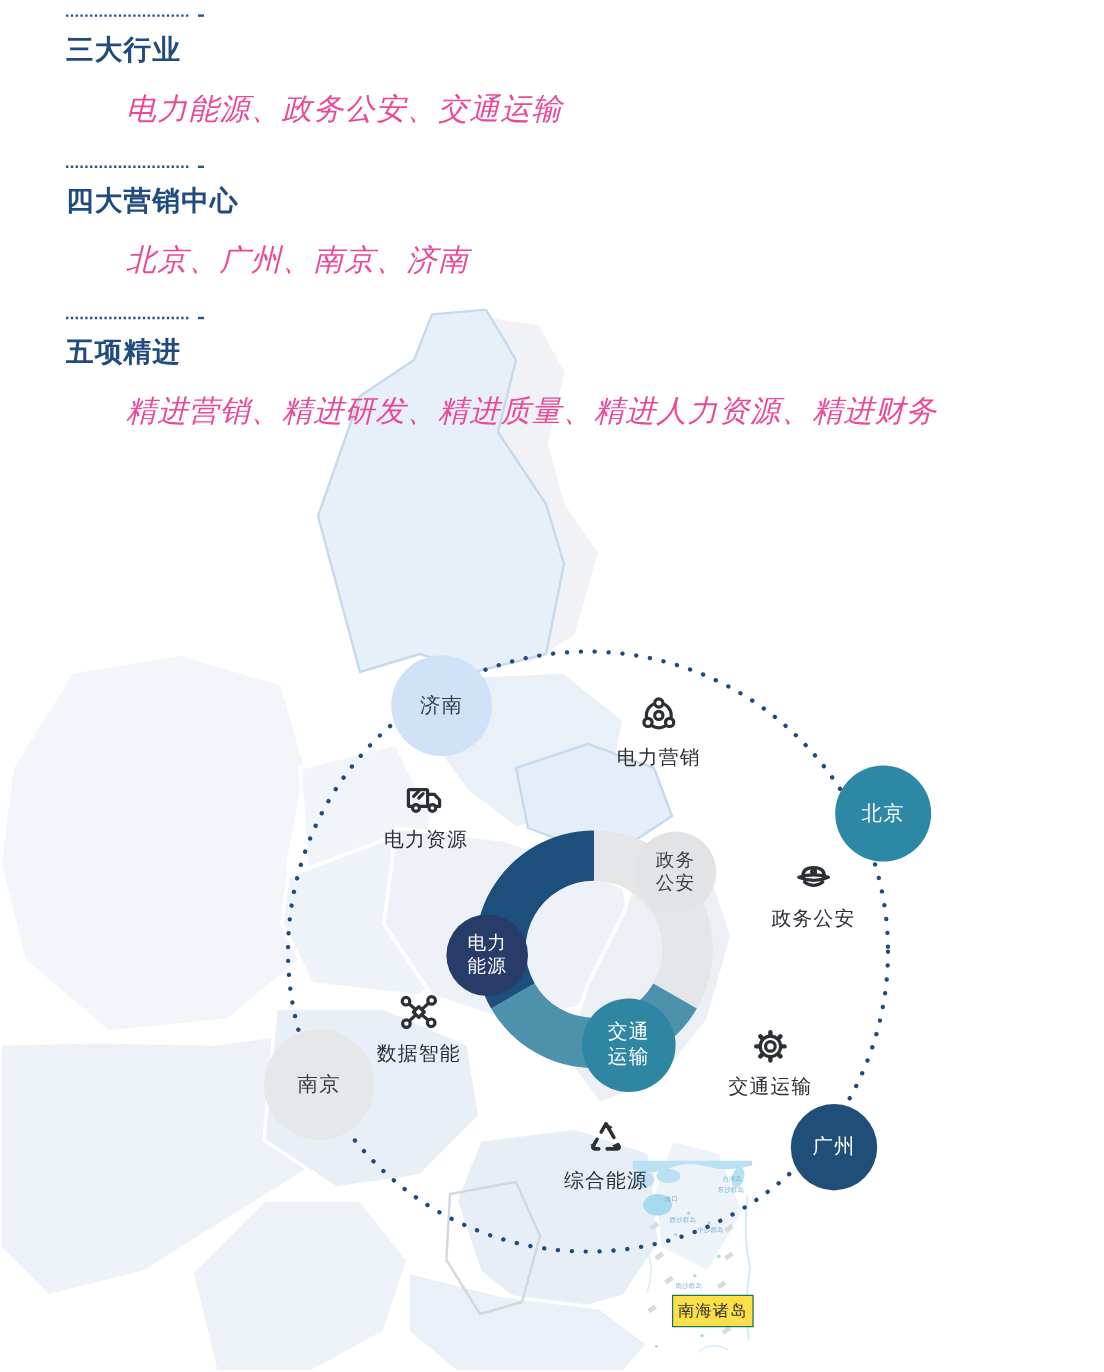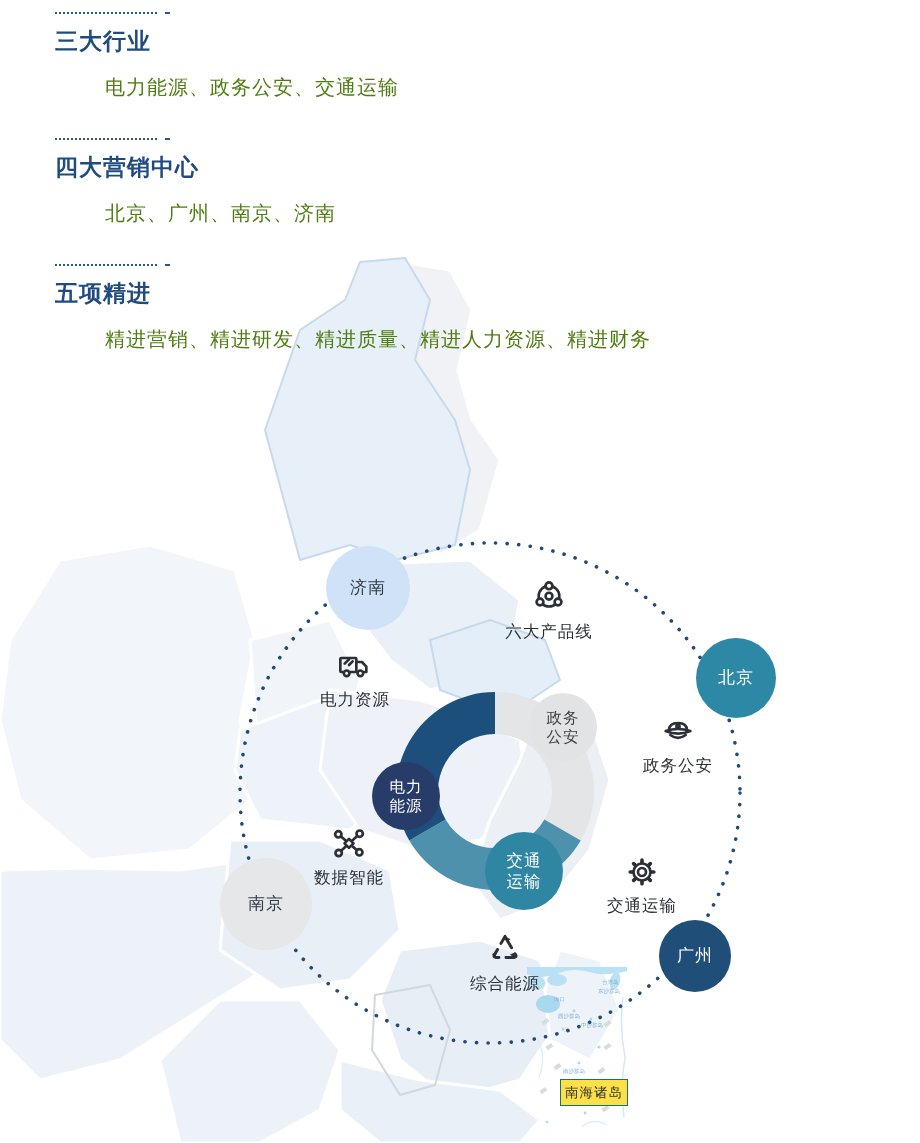--- a/index.html
+++ b/index.html
@@ -7,22 +7,22 @@
           font-family:"Liberation Sans", sans-serif;}
   
   #map-layer{position:absolute;left:0;top:250px;z-index:1;}
   #inset-map{position:absolute;left:527px;top:967px;width:100px;height:176px;z-index:2;}
   #ring-layer{position:absolute;left:0;top:0;z-index:3;pointer-events:none;}
   
   .section{position:absolute;left:55px;z-index:5;}
   .rule{position:relative;width:102px;height:3px;border-top:2px dotted #2a5589;}
   .rule::after{content:"";position:absolute;right:-13px;top:-2px;width:5px;height:2px;background:#2a5589;}
   .sec-title{margin-top:9px;font-size:23px;font-weight:bold;color:#1f4b7e;letter-spacing:1px;}
-  .sec-items{margin-top:17px;margin-left:50px;font-size:20px;font-weight:500;
-             color:#4d7c0f;letter-spacing:1px;white-space:nowrap;}
+  .sec-items{margin-top:17px;margin-left:50px;font-size:25px;font-style:italic;font-weight:500;
+             color:#ec4899;letter-spacing:1px;white-space:nowrap;}
   
   .bubble{position:absolute;border-radius:50%;display:flex;flex-direction:column;align-items:center;
           justify-content:center;text-align:center;z-index:4;letter-spacing:1px;line-height:1.25;}
   .city-jinan   {left:326px;top:546px;width:84px;height:84px;font-size:17px;color:#343b47;}
   .city-beijing {left:696px;top:638px;width:80px;height:80px;font-size:17px;color:#ffffff;}
   .city-nanjing {left:220px;top:858px;width:92px;height:92px;font-size:17px;color:#343b47;}
   .city-guangzhou{left:659px;top:920px;width:72px;height:72px;font-size:17px;color:#ffffff;}
   .ind-power    {left:372px;top:762px;width:68px;height:68px;font-size:15.5px;color:#ffffff;}
   .ind-gov     {left:529px;top:693px;width:68px;height:68px;font-size:15.5px;color:#3c4046;}
   .ind-transport{left:485px;top:832px;width:78px;height:78px;font-size:16.5px;color:#ffffff;}
@@ -163,21 +163,21 @@
   </div>
 
   <div class="product p-marketing" style="color: rgb(43, 47, 54);">
     <svg width="40" height="40" viewBox="0 0 24 24" fill="none" stroke="currentColor" stroke-width="1.6">
       <circle cx="12" cy="10.9" r="6.2"></circle>
       <circle cx="12" cy="4.7" r="2.05" fill="#fff"></circle>
       <circle cx="6.6" cy="14.4" r="2.05" fill="#fff"></circle>
       <circle cx="17.4" cy="14.4" r="2.05" fill="#fff"></circle>
       <circle cx="12" cy="10.9" r="2.05" fill="#fff"></circle>
     </svg>
-    <div class="label">六大产品线</div>
+    <div class="label">电力营销</div>
   </div>
 
   <div class="product p-resource" style="color: rgb(43, 47, 54);">
     <svg width="42" height="40" viewBox="0 0 24 24" fill="none" stroke="currentColor" stroke-width="1.6" stroke-linecap="round" stroke-linejoin="round">
       <rect x="3.2" y="7.2" width="9.6" height="8.4" rx="0.6"></rect>
       <path d="M12.8 9.6 h3.4 l2.6 2.8 v3.2 h-1.6"></path>
       <path d="M5.8 10.6 l2.6 -2.6 M8.4 11.4 l2.2 -2.2"></path>
       <circle cx="7" cy="16.4" r="1.7" fill="#fff"></circle>
       <circle cx="15.2" cy="16.4" r="1.7" fill="#fff"></circle>
     </svg>

